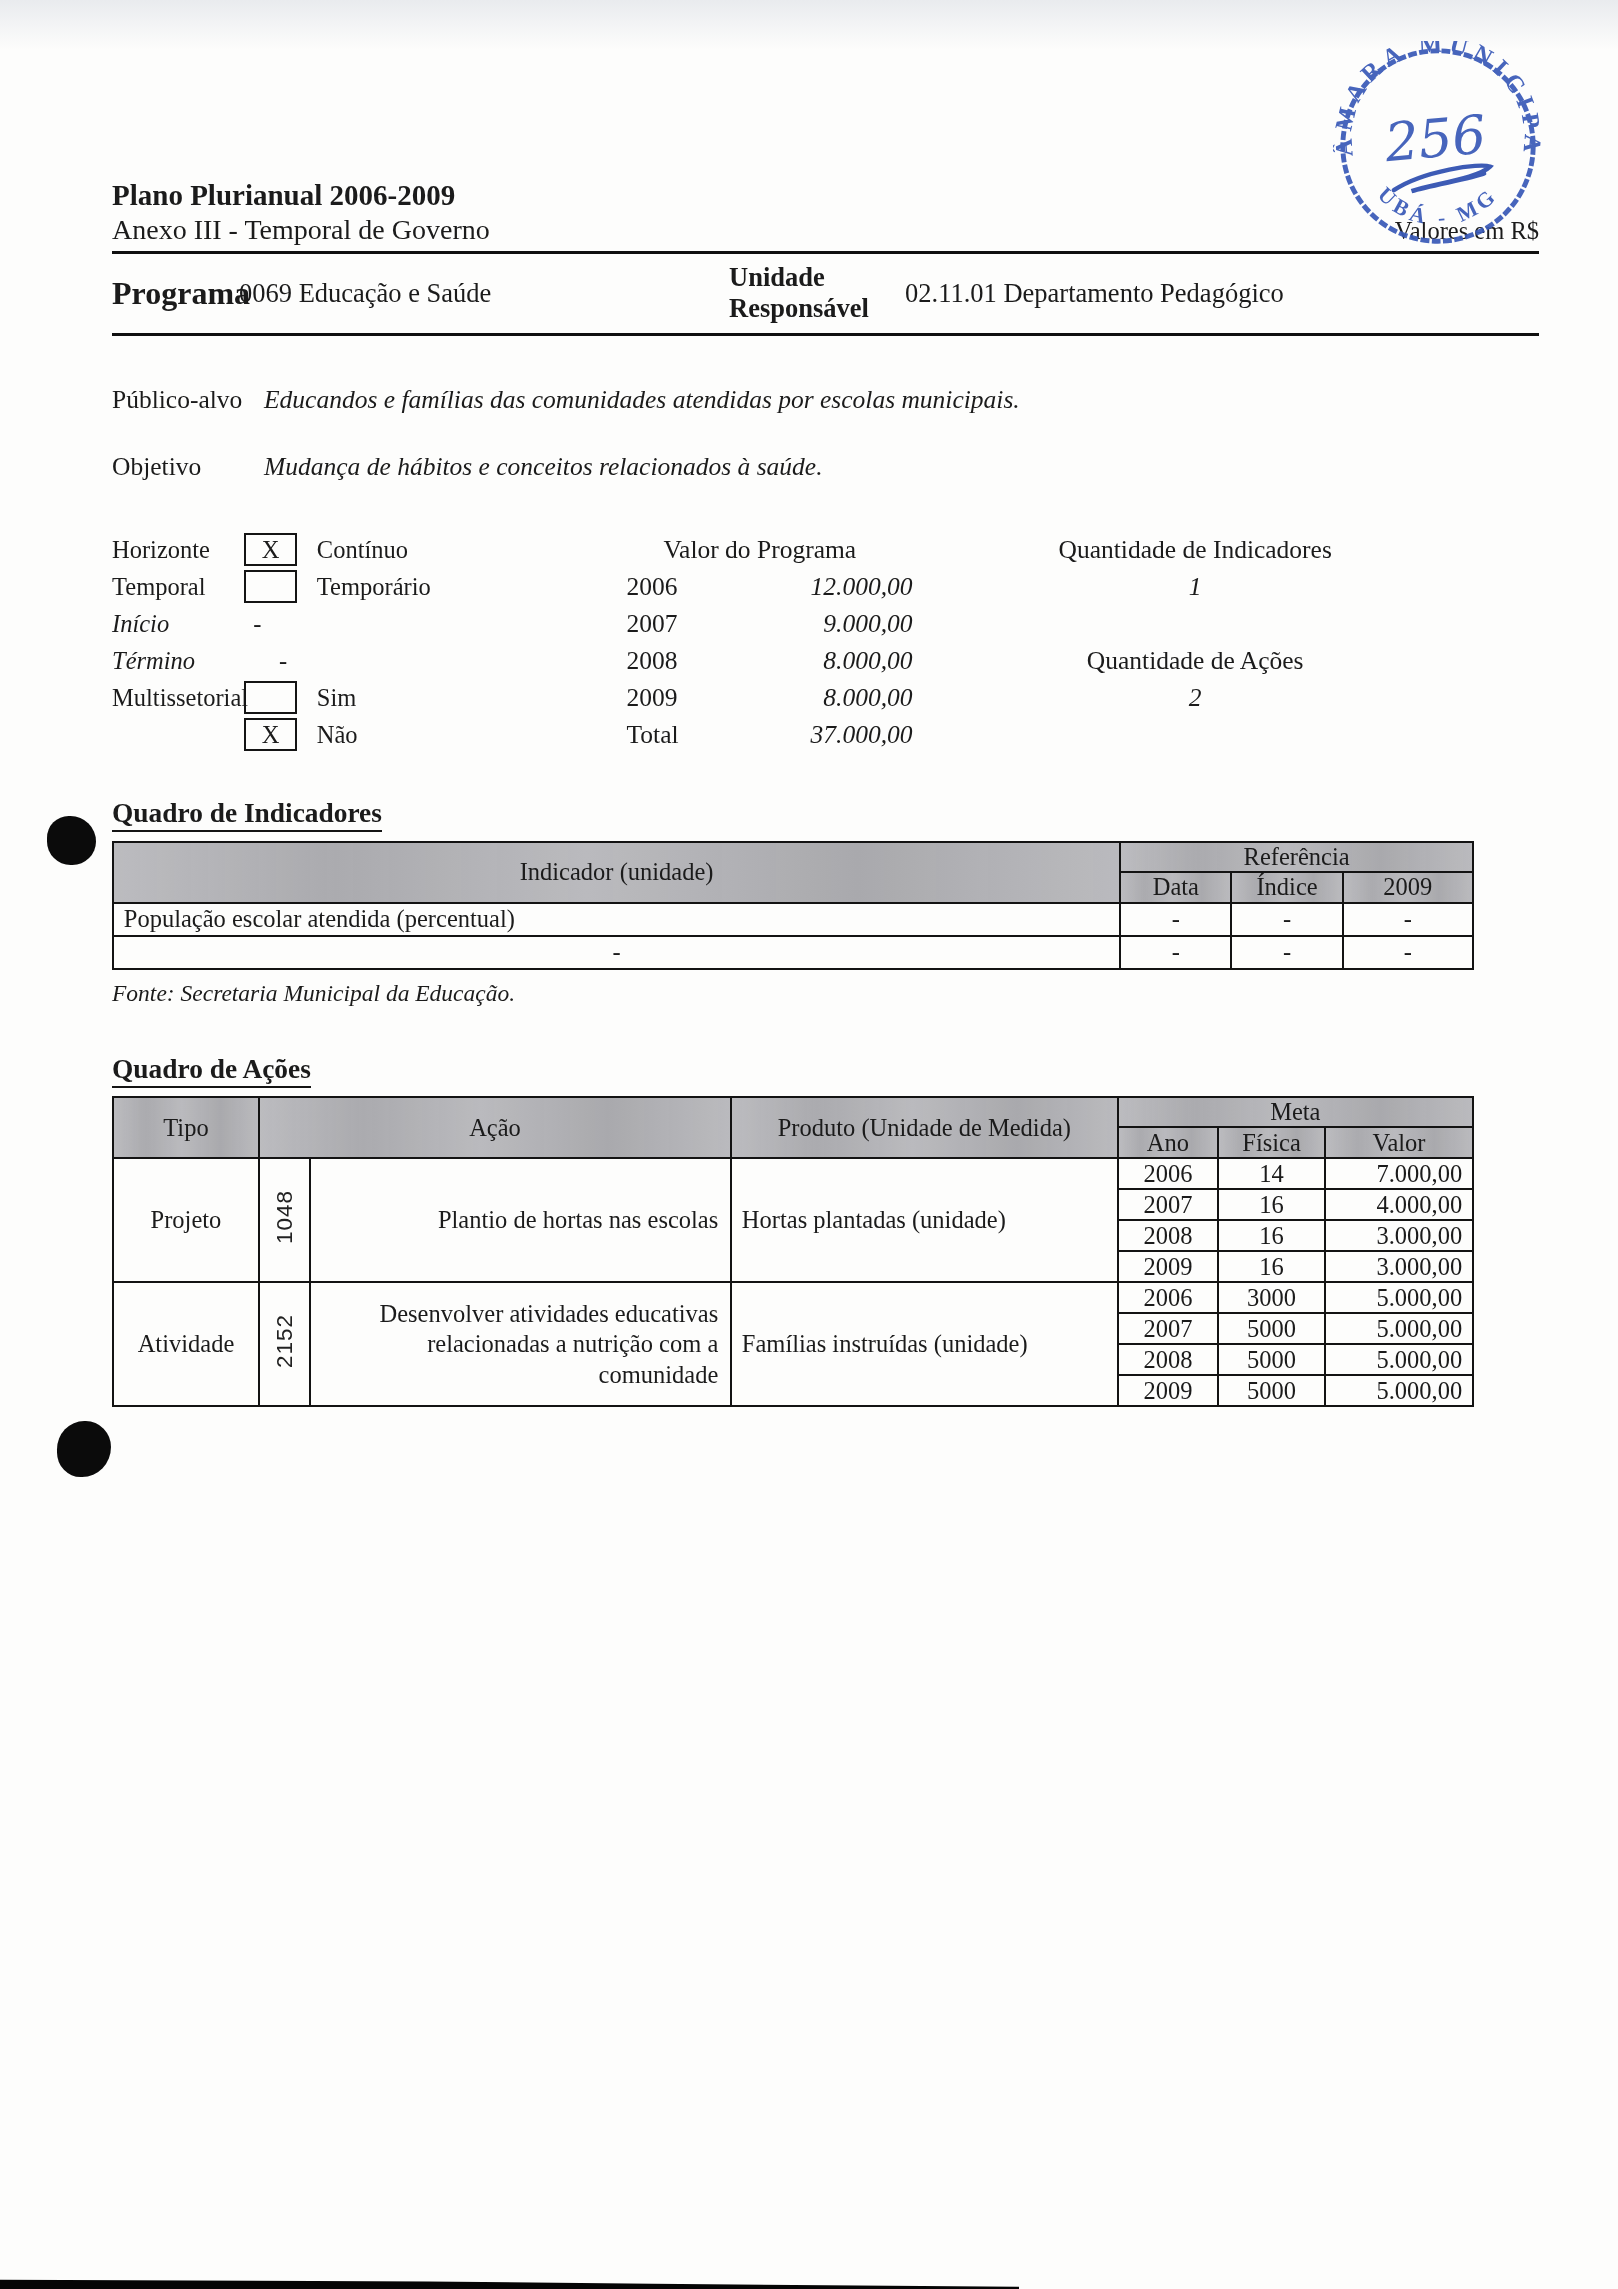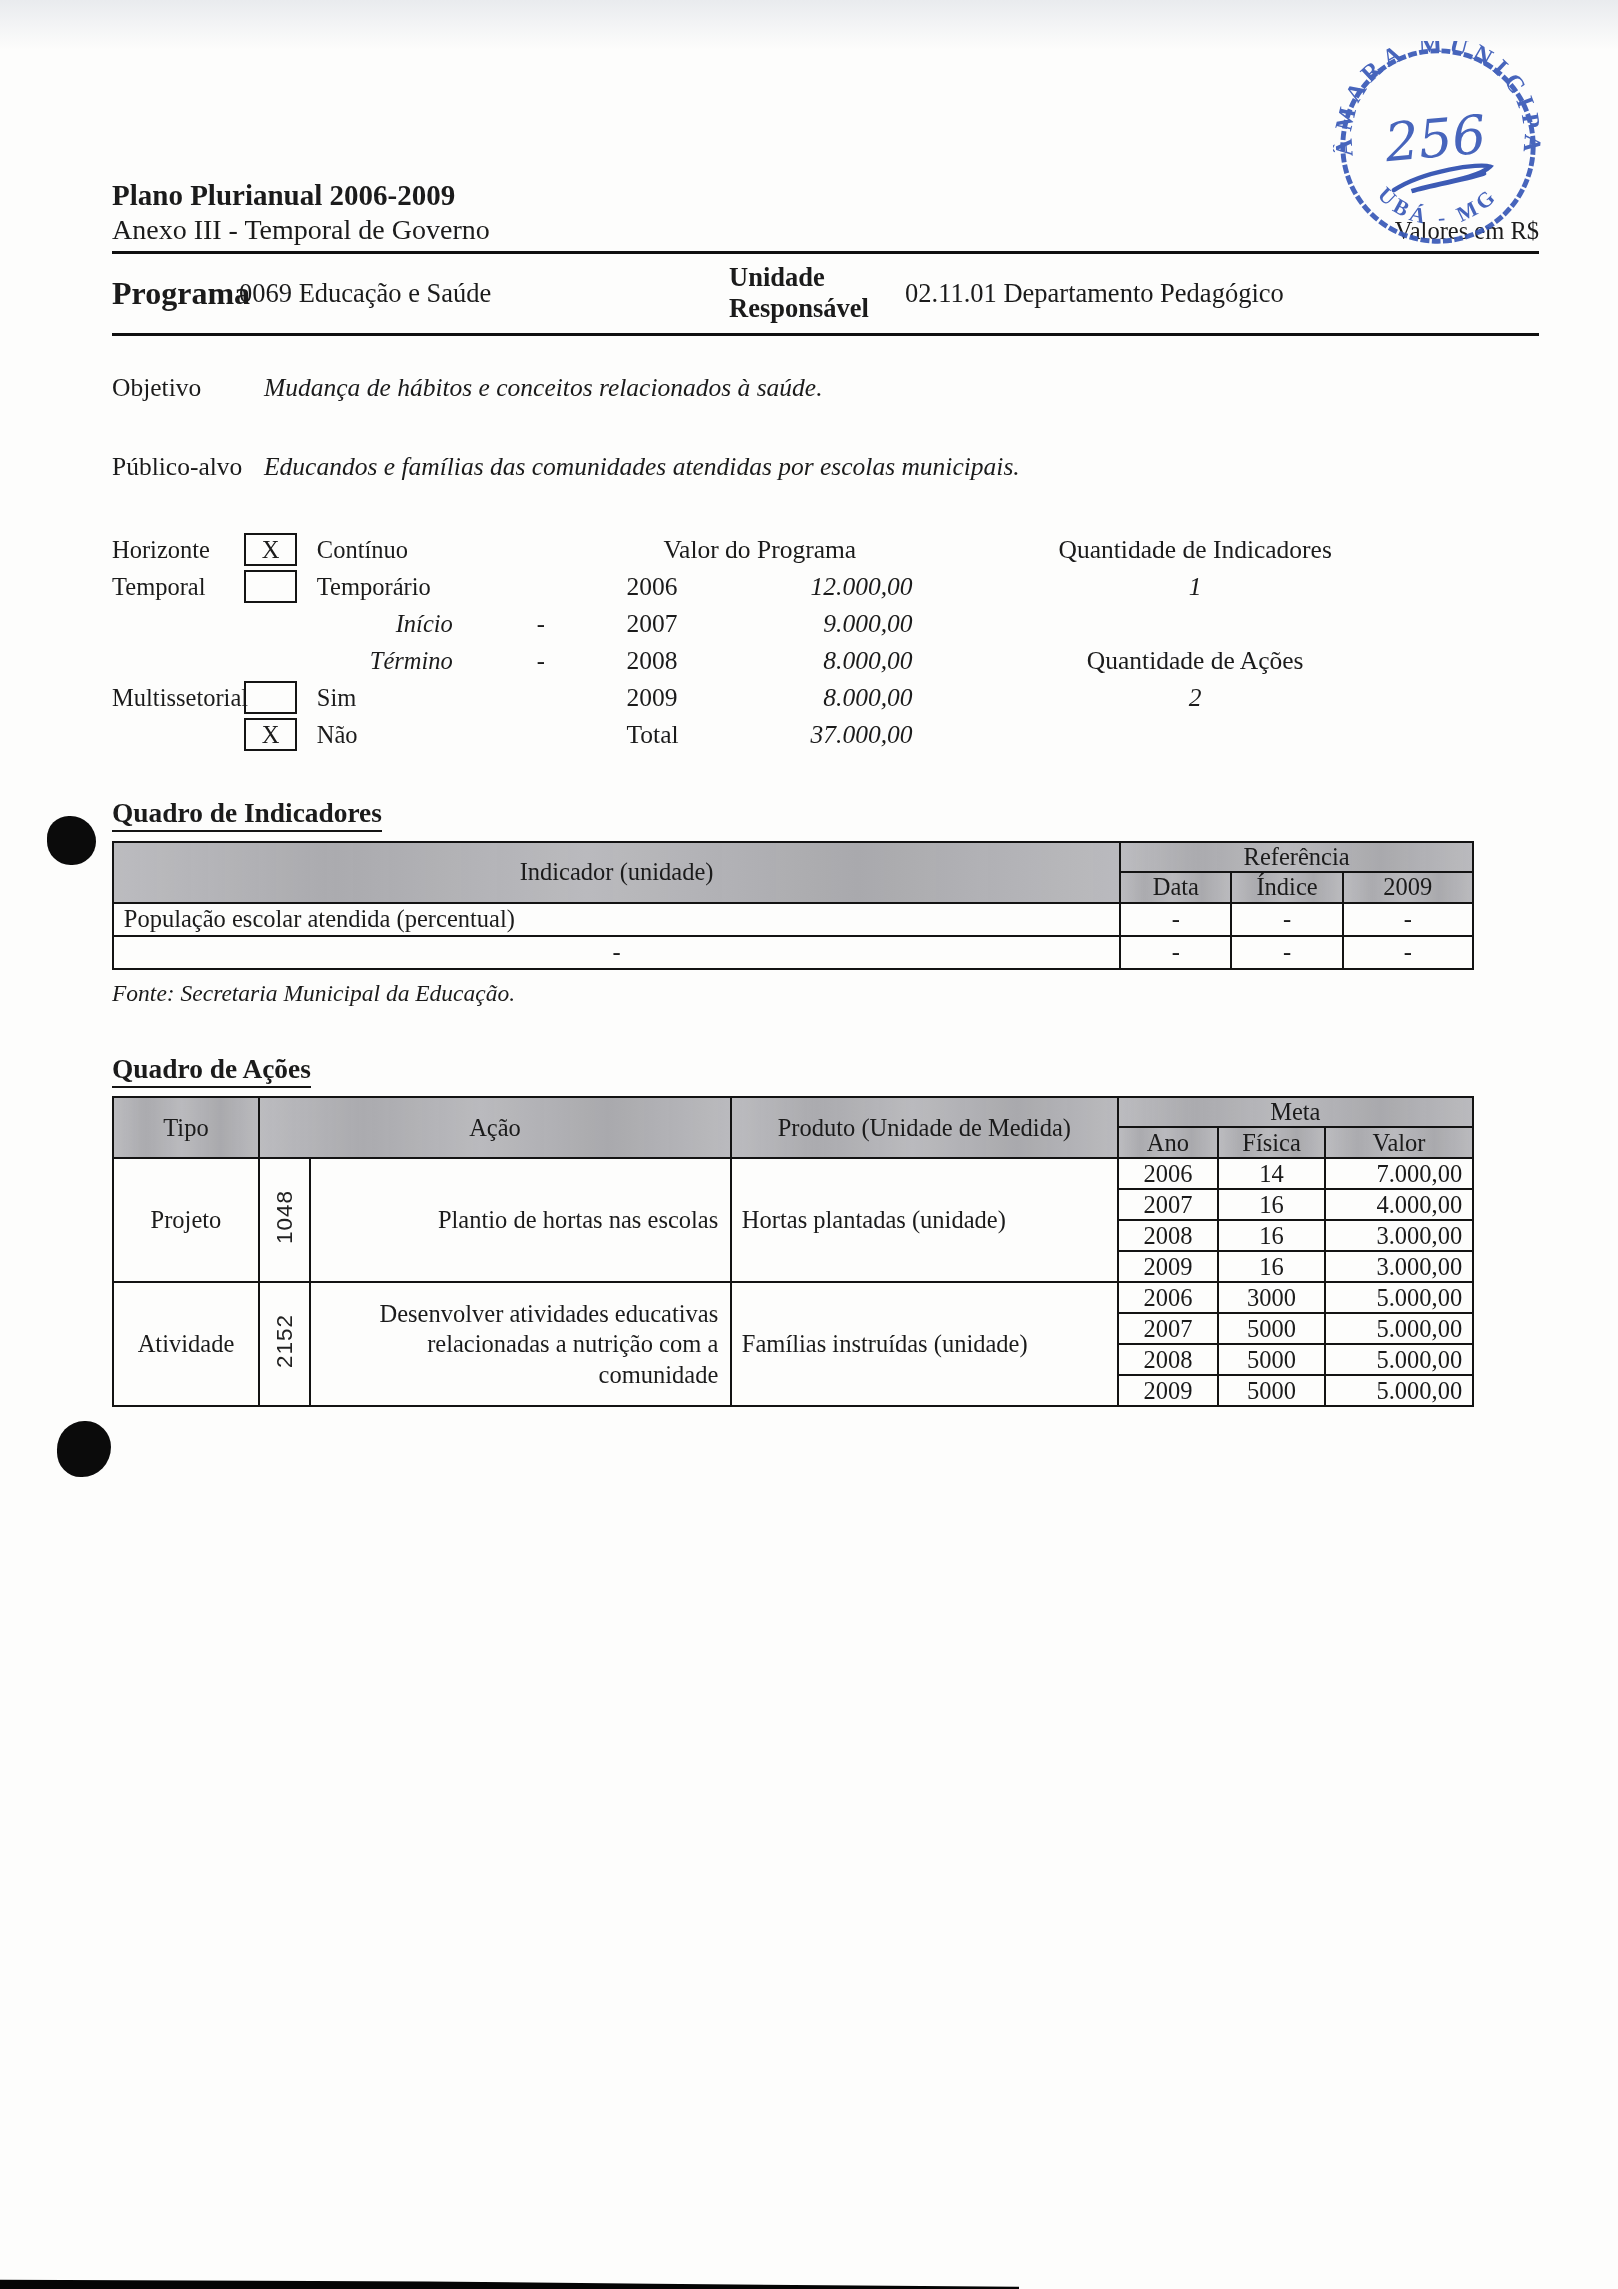--- a/index.html
+++ b/index.html
@@ -33,21 +33,21 @@
   .field-label{width:152px;font-size:25.5px;flex-shrink:0;}
   .field-text{font-style:italic;font-size:25.5px;}
 
   
   .middle{margin-top:49px;display:grid;grid-template-columns:490px 412px 461px;}
   .colA{display:grid;grid-template-columns:132px 63px 1fr;grid-auto-rows:37px;align-items:center;font-size:24.5px;}
   .colA .lbl{font-size:24.5px;}
   .checkbox{width:53px;height:33px;border:2.9px solid #141414;display:flex;align-items:center;justify-content:center;
     font-size:24.5px;box-sizing:border-box;}
   .opt{padding-left:9.8px;}
-  .ht-io{grid-column:1/4;display:flex;justify-content:flex-end;align-items:center;padding-right:57px;}
+  .ht-io{grid-column:1/4;display:flex;align-items:center;padding-right:57px;}
   .ht-io .io-lbl{font-style:italic;font-size:24.5px;}
   .ht-io .io-dash{margin-left:84px;font-size:24.5px;}
   .colB{display:grid;grid-auto-rows:37px;width:286px;margin-left:24.5px;font-size:25.5px;align-items:center;}
   .vp-title{padding-left:37px;}
   .vp-row{display:flex;justify-content:space-between;align-items:center;}
   .vp-val{font-style:italic;}
   .colC{display:grid;grid-auto-rows:37px;width:333px;margin-left:14.7px;text-align:center;font-size:25.5px;align-items:center;}
   .q-val{font-style:italic;}
 
   
@@ -122,28 +122,28 @@
     <div class="programa-band">
       <div class="programa-label">Programa</div>
       <div class="programa-value">0069 Educação e Saúde</div>
       <div class="unidade-label">
         <div>Unidade</div>
         <div>Responsável</div>
       </div>
       <div class="unidade-value">02.11.01 Departamento Pedagógico</div>
     </div>
 
+    <div class="field-row publico">
+      <div class="field-label">Público-alvo</div>
+      <div class="field-text">Educandos e famílias das comunidades atendidas por escolas municipais.</div>
+    </div>
+
     <div class="field-row objetivo">
       <div class="field-label">Objetivo</div>
       <div class="field-text">Mudança de hábitos e conceitos relacionados à saúde.</div>
-    </div>
-
-    <div class="field-row publico">
-      <div class="field-label">Público-alvo</div>
-      <div class="field-text">Educandos e famílias das comunidades atendidas por escolas municipais.</div>
     </div>
 
     <div class="middle">
 
       <div class="colA">
         <div class="lbl">Horizonte</div>
         <div class="checkbox">
             <span>X</span>
           </div>
         <div class="opt">Contínuo</div>

